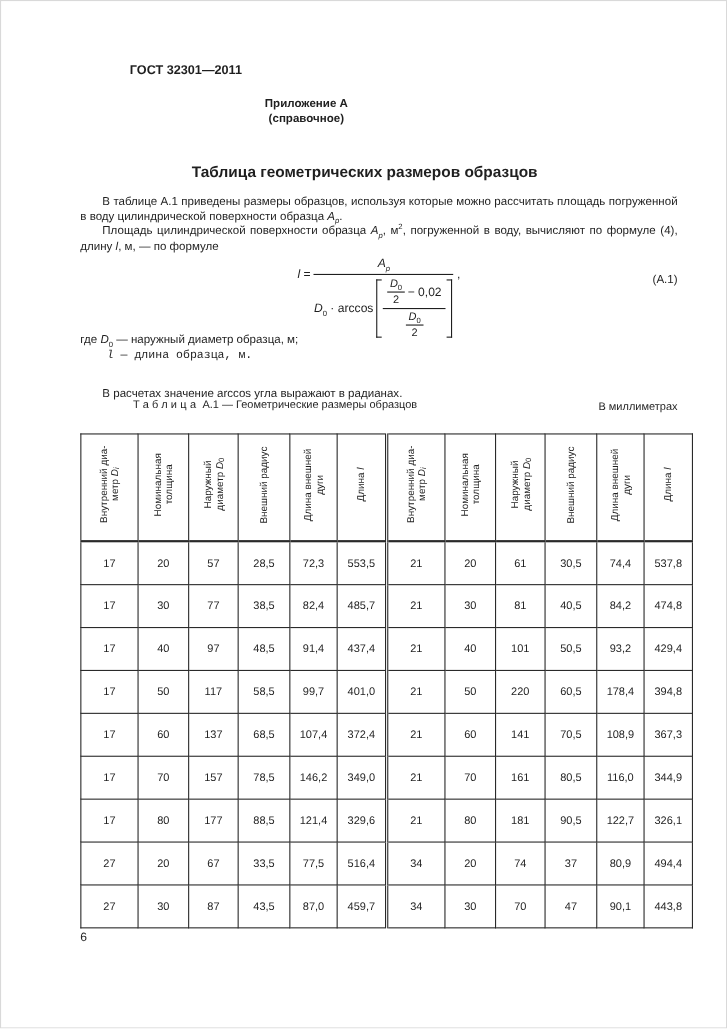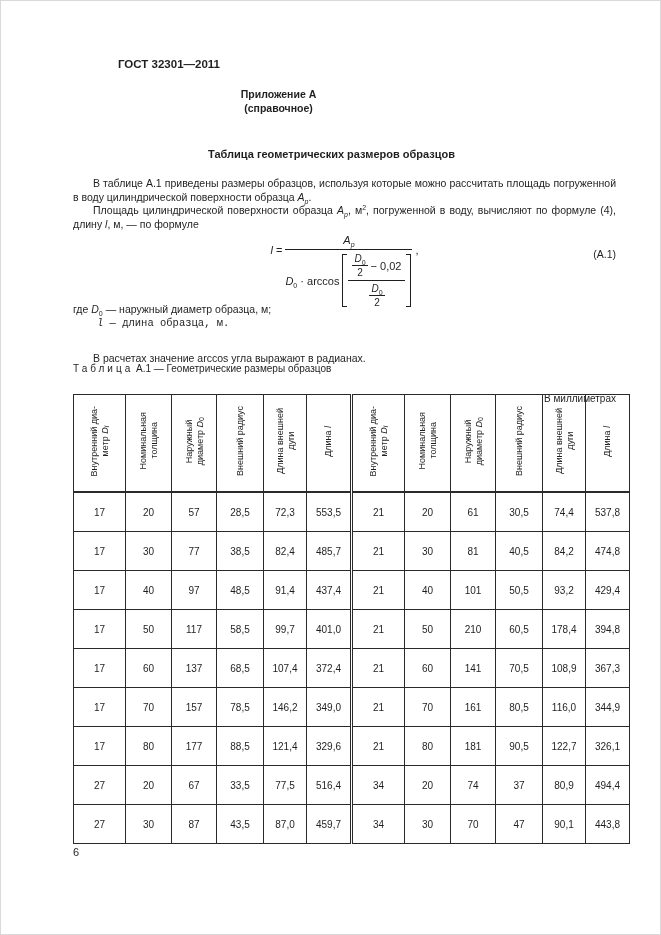--- a/index.html
+++ b/index.html
@@ -9,21 +9,21 @@
     border:1px solid #d9d9d9; box-sizing:border-box; overflow:hidden;
   }
   i { font-style:italic; }
   sub { font-size:7px; line-height:0; }
   sup { font-size:7px; line-height:0; }
 
   .doc-code { position:absolute; left:72px; top:57px; font-size:11.5px; font-weight:bold;padding-left:45px; }
   .annex { position:absolute; left:0; top:87px; width:555px; text-align:center;
            font-size:10.5px; font-weight:bold; line-height:13.5px; }
   .doc-title { position:absolute; left:0; top:147px; width:661px; text-align:center;
-               font-size:11px; font-weight:bold; }
+               font-size:14px; font-weight:bold; }
 
   .intro { position:absolute; left:72px; top:176px; width:543px;
            font-size:10.5px; line-height:13.5px; text-align:justify; }
   .intro p { margin:0; text-indent:20px; }
 
   .formula-wrap { position:absolute; left:72px; top:233px; width:543px; height:72px; }
   .formula { display:flex; justify-content:center; align-items:flex-start;
              font-size:11px; }
   .f-lhs { margin-top:10px; }
   .bigfrac { display:inline-flex; flex-direction:column; align-items:center; margin:0 3px; }
@@ -43,22 +43,22 @@
   .f-comma { margin-top:10px; }
   .f-label { position:absolute; right:0; top:14px; font-size:10.5px; }
 
   .where { position:absolute; left:72px; top:302px; width:543px;
            font-size:10.5px; line-height:13.5px; }
   .where .w2 { padding-left:24px;font-family:Liberation Mono, monospace; }
   .note { position:absolute; left:72px; top:351px; width:543px;
           font-size:10.5px; text-indent:20px; }
 
   .tbl-caption { position:absolute; left:72px; top:362px; width:543px; font-size:10px; }
-  .cap-word { letter-spacing:3px; }
-  .unit-label { position:absolute; left:72px; top:392px; width:543px;
+  .cap-word { letter-spacing:3px;margin-left:48px; }
+  .unit-label { position:absolute; left:72px; top:364px; width:543px;
                 text-align:right; font-size:10px; }
 
   table.dims { position:absolute; left:72px; top:393px; border-collapse:collapse;
                table-layout:fixed; width:543px; }
   table.dims th, table.dims td { border:1px solid #2a2a2a; }
   table.dims { border:1.5px solid #2a2a2a; }
   table.dims th { height:92px; font-weight:normal; vertical-align:middle;
                   text-align:center; padding:2px 0; border-bottom:2px solid #2a2a2a; }
   table.dims td { height:38px; text-align:center; vertical-align:middle;
                   font-size:10px; padding:0 1px; }
@@ -202,21 +202,21 @@
         </tr>
         <tr>
           <td>17</td>
           <td>50</td>
           <td>117</td>
           <td>58,5</td>
           <td>99,7</td>
           <td>401,0</td>
           <td class="group-div">21</td>
           <td>50</td>
-          <td>210</td>
+          <td>220</td>
           <td>60,5</td>
           <td>178,4</td>
           <td>394,8</td>
         </tr>
         <tr>
           <td>17</td>
           <td>60</td>
           <td>137</td>
           <td>68,5</td>
           <td>107,4</td>

